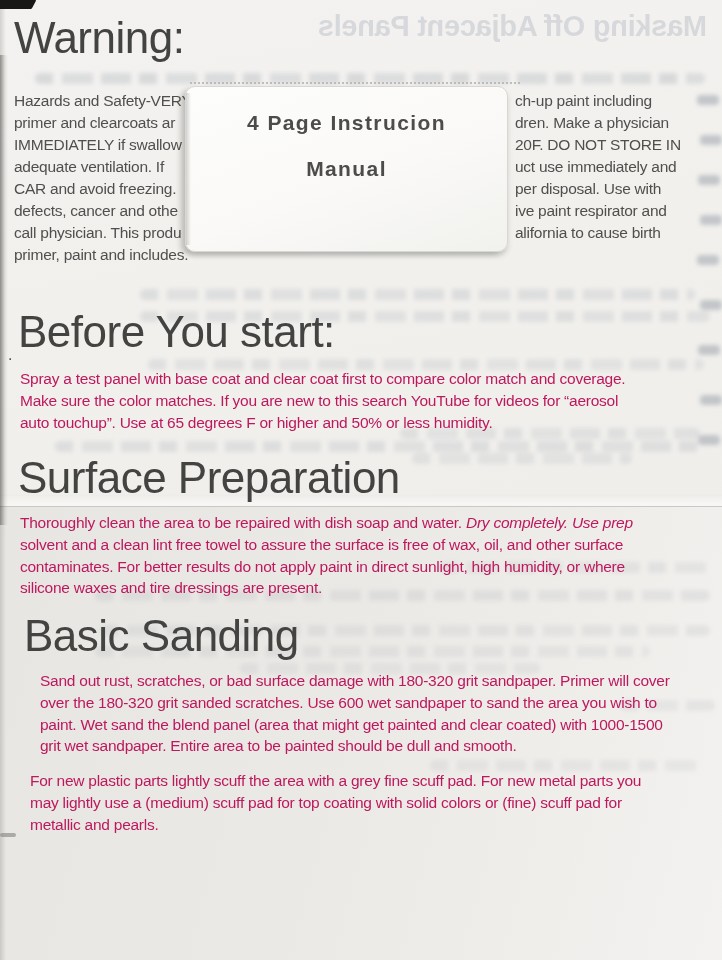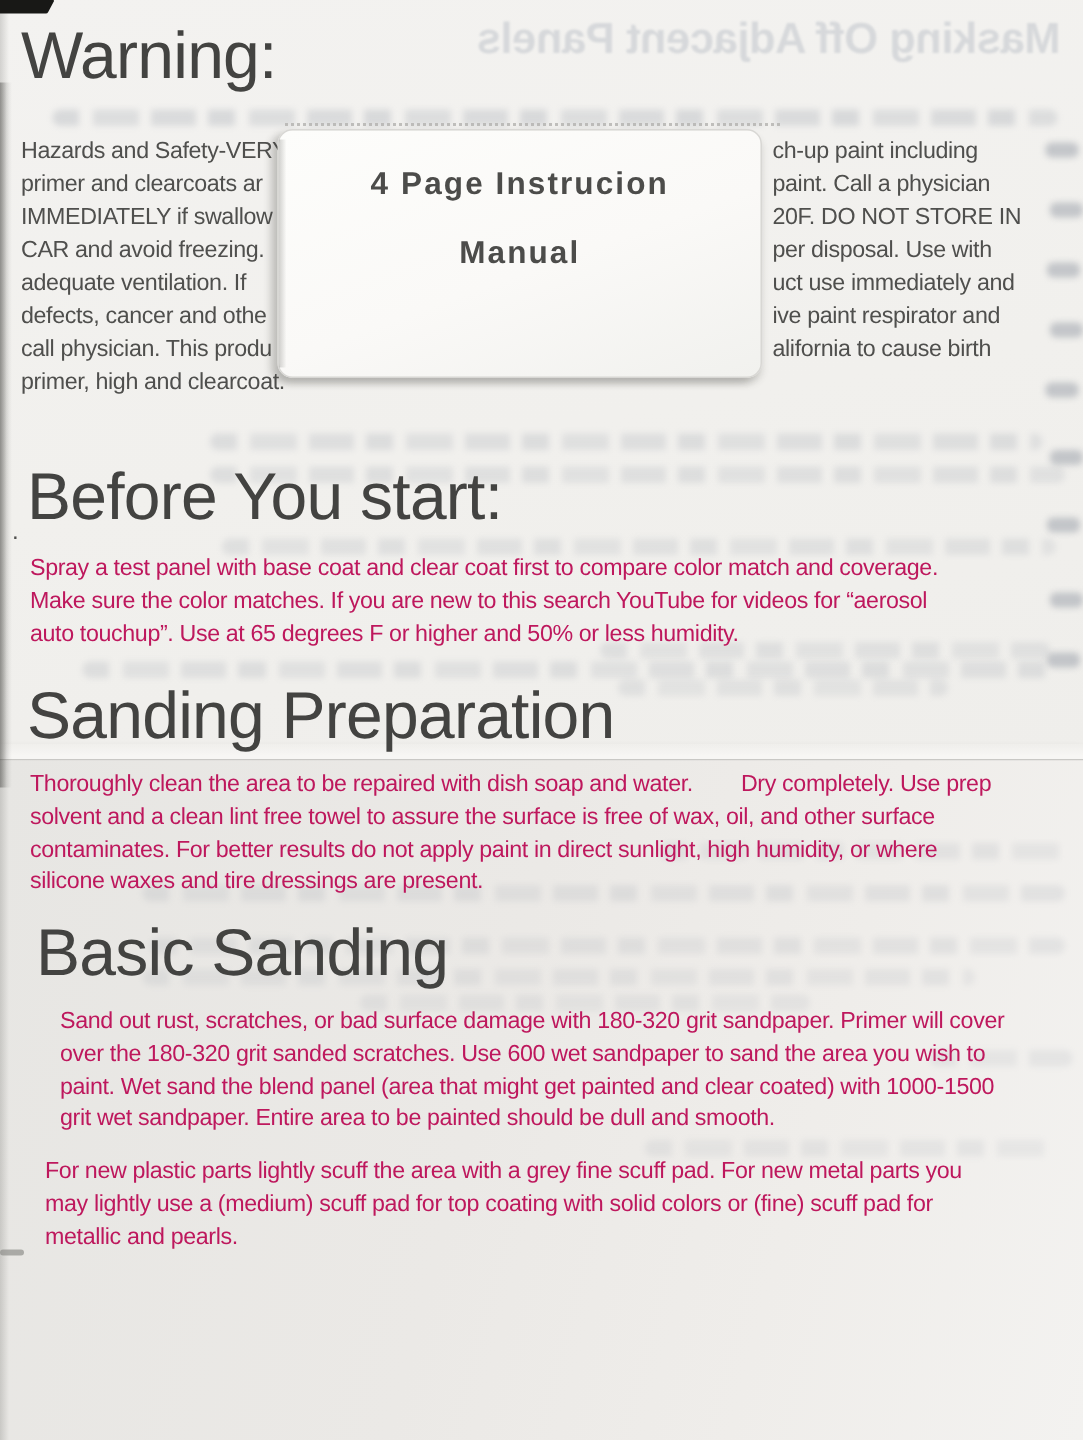--- a/index.html
+++ b/index.html
@@ -59,21 +59,21 @@
   .body-text{
     position:absolute;z-index:2;
     font-size:15.5px;letter-spacing:-.25px;line-height:21.8px;
     color:#be185d;white-space:pre-line;
   }
   .warn-lines{position:absolute;left:14px;top:92px;width:700px;z-index:2;
     font-size:15.5px;letter-spacing:-.25px;color:#4f4f4d;}
   .warn-row{position:relative;height:22px;white-space:nowrap;}
   .warn-right{position:absolute;left:501px;top:0;}
   .stray-dot{position:absolute;left:8px;top:346px;z-index:2;font-size:16px;color:#4f4f4d;}
-  .italic{margin-left:28px;}
+  .italic{font-style:italic;}
 
   
   .perforation{position:absolute;left:190px;top:82px;width:330px;height:0;z-index:6;
     border-top:2px dotted #b3b2af;opacity:.8;}
   .sticker{
     position:absolute;left:185px;top:86px;width:323px;height:166px;z-index:5;
     background:linear-gradient(160deg,#fdfdfb 0%,#faf9f7 55%,#f1f1ee 100%);
     border:1px solid #d8d7d4;border-radius:10px;
     box-shadow:-5px 3px 5px rgba(70,70,65,.22),0 4px 5px rgba(70,70,65,.18);
     display:flex;flex-direction:column;align-items:center;
@@ -120,42 +120,42 @@
   <div class="blob" style="left:697px;top:255px"></div>
   <div class="blob" style="left:700px;top:300px"></div>
   <div class="blob" style="left:698px;top:345px"></div>
   <div class="blob" style="left:700px;top:395px"></div>
   <div class="blob" style="left:698px;top:435px"></div>
 
   <div class="heading" style="left:14px;top:12px">Warning:</div>
 
   <div class="warn-lines">
     <div class="warn-row"><span>Hazards and Safety-VERY</span><span class="warn-right">ch-up paint including</span></div>
-    <div class="warn-row"><span>primer and clearcoats ar</span><span class="warn-right">paint. Call a physician</span></div>
+    <div class="warn-row"><span>primer and clearcoats ar</span><span class="warn-right">dren. Make a physician</span></div>
     <div class="warn-row"><span>IMMEDIATELY if swallow</span><span class="warn-right">20F. DO NOT STORE IN</span></div>
+    <div class="warn-row"><span>adequate ventilation. If</span><span class="warn-right">uct use immediately and</span></div>
     <div class="warn-row"><span>CAR and avoid freezing.</span><span class="warn-right">per disposal. Use with</span></div>
-    <div class="warn-row"><span>adequate ventilation. If</span><span class="warn-right">uct use immediately and</span></div>
     <div class="warn-row"><span>defects, cancer and othe</span><span class="warn-right">ive paint respirator and</span></div>
     <div class="warn-row"><span>call physician. This produ</span><span class="warn-right">alifornia to cause birth</span></div>
-    <div class="warn-row"><span>primer, high and clearcoat.</span></div>
+    <div class="warn-row"><span>primer, paint and includes.</span></div>
   </div>
 
   <div class="perforation"></div>
   <div class="sticker">
     <div class="sticker-line">4 Page Instrucion</div>
     <div class="sticker-line">Manual</div>
   </div>
 
   <div class="heading" style="left:18px;top:306px">Before You start:</div>
   <div class="stray-dot">.</div>
   <div class="body-text" style="left:20px;top:368px;width:700px">Spray a test panel with base coat and clear coat first to compare color match and coverage.
 Make sure the color matches.  If you are new to this search YouTube for videos for “aerosol
 auto touchup”.  Use at 65 degrees F or higher and 50% or less humidity.</div>
 
-  <div class="heading" style="left:18px;top:452px">Sanding Preparation</div>
+  <div class="heading" style="left:18px;top:452px">Surface Preparation</div>
   <div class="body-text" style="left:20px;top:512px;width:700px"><span>Thoroughly clean the area to be repaired with dish soap and water.  </span><span class="italic">Dry completely. Use prep</span><span>
 solvent and a clean lint free towel to assure the surface is free of wax, oil, and other surface
 contaminates. For better results do not apply paint in direct sunlight, high humidity, or where
 silicone waxes and tire dressings are present.</span></div>
 
   <div class="heading" style="left:24px;top:610px">Basic Sanding</div>
   <div class="body-text" style="left:40px;top:670px;width:696px">Sand out rust, scratches, or bad surface damage with 180-320 grit sandpaper. Primer will cover
 over the 180-320 grit sanded scratches. Use 600 wet sandpaper to sand the area you wish to
 paint. Wet sand the blend panel (area that might get painted and clear coated) with 1000-1500
 grit wet sandpaper. Entire area to be painted should be dull and smooth.</div>

